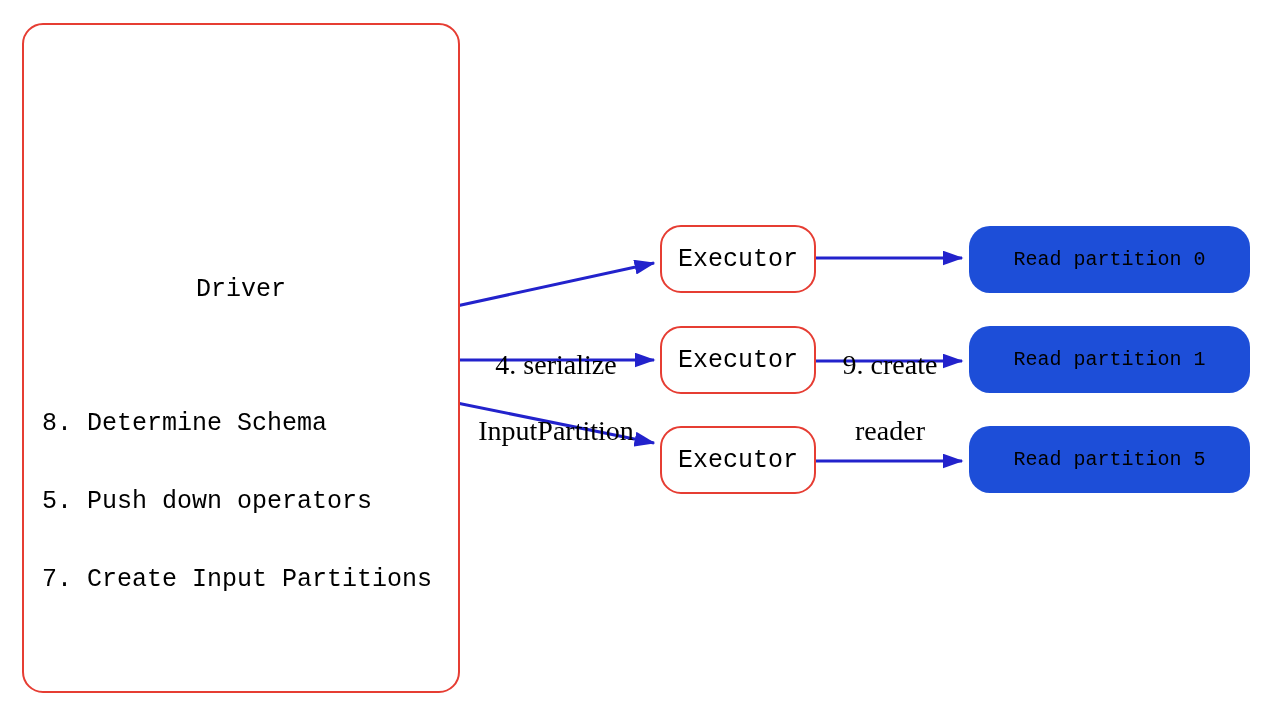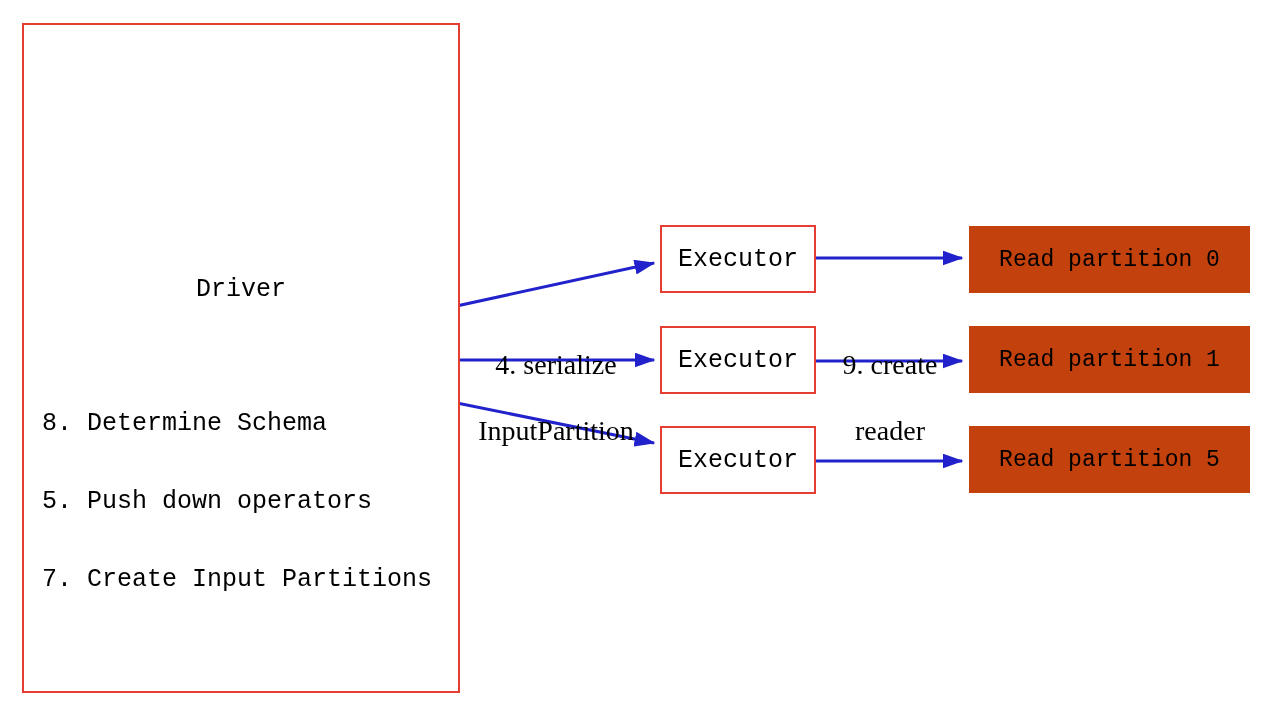--- a/index.html
+++ b/index.html
@@ -20,20 +20,21 @@
     position: absolute;
     left: 0;
     top: 0;
     width: 1270px;
     height: 710px;
     pointer-events: none;
   }
   .node {
     position: absolute;
     box-sizing: border-box;
+    border-radius: 21px;
   }
   .driver-box {
     left: 14px;
     top: 23px;
     width: 438px;
     height: 670px;
     border: 2px solid #e63d33;
     background: #ffffff;
     margin-left: 8px;
   }
@@ -64,25 +65,25 @@
     display: flex;
     align-items: center;
     justify-content: center;
     font-size: 25px;
     white-space: pre;
   }
   .partition-box {
     left: 969px;
     width: 281px;
     height: 67px;
-    background: #c2410c;
+    background: #1d4ed8;
     display: flex;
     align-items: center;
     justify-content: center;
-    font-size: 23px;
+    font-size: 20px;
     white-space: pre;
   }
   .row0 { top: 225px; }
   .row1 { top: 326px; }
   .row2 { top: 426px; }
   .prow0 { top: 226px; }
   .prow1 { top: 326px; }
   .prow2 { top: 426px; }
   .edge-label {
     position: absolute;

